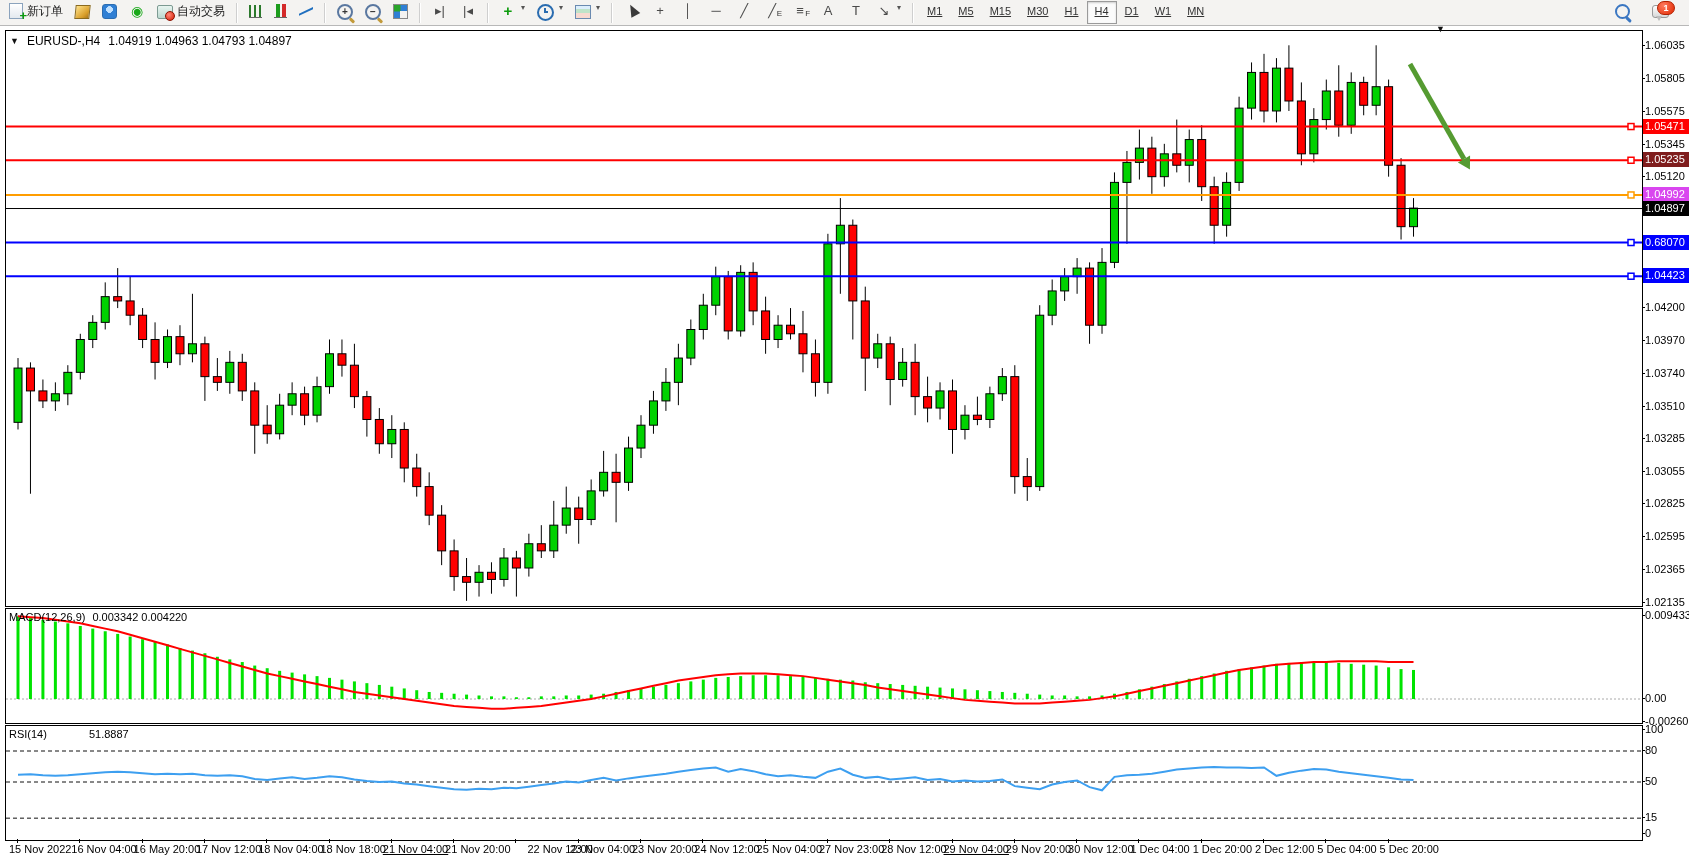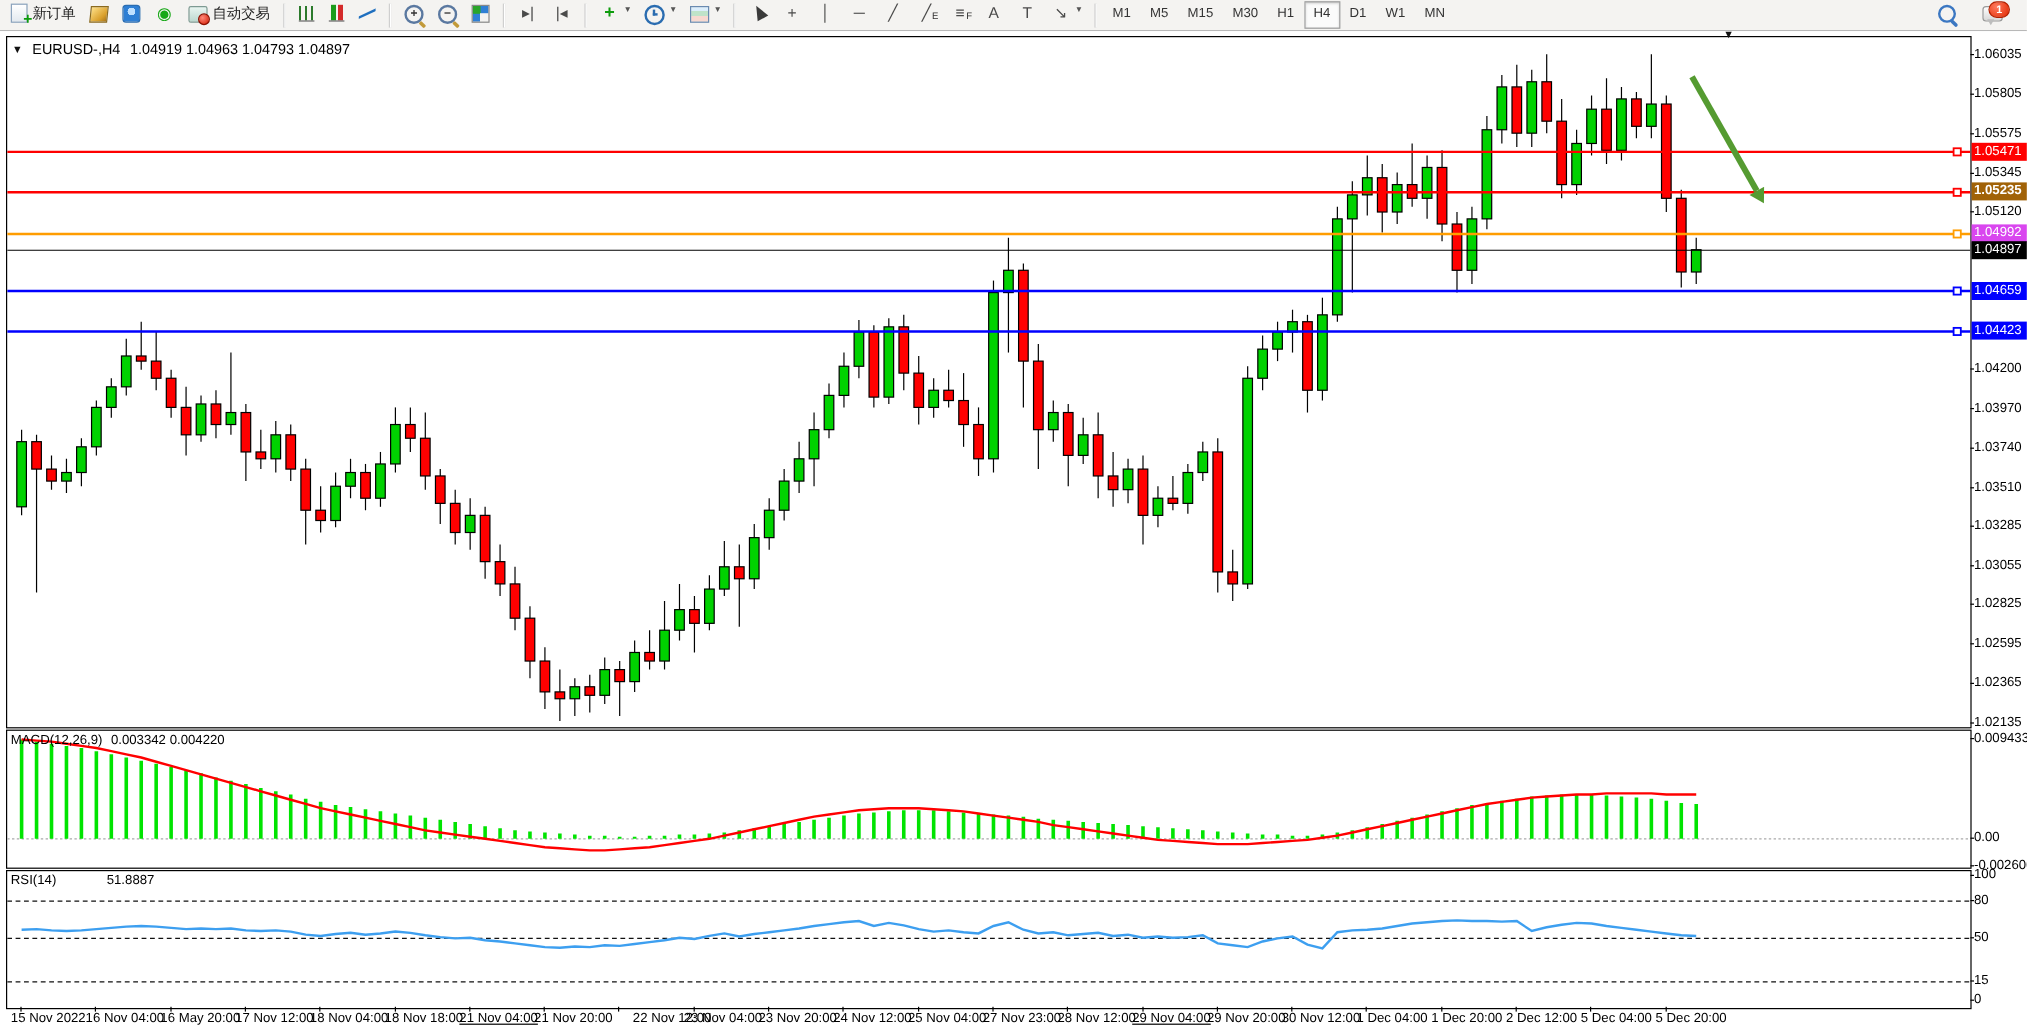--- a/index.html
+++ b/index.html
@@ -5,21 +5,21 @@
   html,body{margin:0;padding:0;width:1689px;height:859px;overflow:hidden;background:#fff;
     font-family:"Liberation Sans","DejaVu Sans",sans-serif;}
   
   #toolbar{position:absolute;left:0;top:0;width:1689px;height:25px;background:#f4f3f1;
     border-bottom:1px solid #b8b8b8;display:flex;align-items:center;font-size:12px;color:#222;}
   .tb-group{display:flex;align-items:center;height:25px;padding:0 3px;}
   .tb-sep{width:1px;height:20px;background:#cfcfcf;border-right:1px solid #fff;margin:0 2px;}
   .tb-btn{display:flex;gap:4px;padding:16px 5px;border:1px solid transparent;
     border-radius:2px;cursor:pointer;height:19px;white-space:nowrap;}
   .tb-btn .caret{font-size:8px;color:#555;margin-left:1px;}
-  .tf-btn{padding:2px 7px;border:1px solid transparent;color:#333;font-size:11px;cursor:pointer;height:17px;line-height:15px;}
+  .tf-btn{padding:2px 7px;border:1px solid transparent;color:#333;font-size:11px;cursor:pointer;height:17px;line-height:15px;text-decoration:underline;}
   .tf-btn.active{border:1px solid #9a9a9a;background:#fbfbfb;box-shadow:inset 0 1px 2px rgba(0,0,0,.18);}
   #tb-right{margin-left:auto;display:flex;align-items:center;gap:10px;padding-right:14px;}
   
   .ic{display:inline-block;width:16px;height:16px;position:relative;line-height:16px;text-align:center;}
   .ic-new-order{background:linear-gradient(#ffffff,#e3e9ef);border:1px solid #8ba3bd;width:12px;height:14px;}
   .ic-new-order::after{content:"+";position:absolute;right:-5px;bottom:-6px;color:#0d9c0d;font-weight:bold;font-size:13px;}
   .ic-gold-box{background:linear-gradient(135deg,#ffe28a,#d99f2b 70%,#a8751b);border:1px solid #8a6a1f;width:13px;height:12px;margin-top:2px;transform:skewX(-6deg);}
   .ic-profile{background:radial-gradient(circle at 50% 35%,#bfe0ff 0 30%,#2f7fd4 31% 100%);border:1px solid #2a6cb0;border-radius:3px;width:13px;height:13px;margin-top:1px;}
   .ic-signal{color:#18a818;font-size:14px;}
   .ic-autotrade{background:linear-gradient(#e8f5f0,#bcd8cf);border:1px solid #7d9a92;border-radius:2px;width:14px;height:12px;margin-top:2px;}
@@ -605,24 +605,24 @@
       <div class="axis-lbl" style="top: 303.923px;">1.03970</div>
       <div class="axis-lbl" style="top: 336.772px;">1.03740</div>
       <div class="axis-lbl" style="top: 369.62px;">1.03510</div>
       <div class="axis-lbl" style="top: 401.755px;">1.03285</div>
       <div class="axis-lbl" style="top: 434.604px;">1.03055</div>
       <div class="axis-lbl" style="top: 467.452px;">1.02825</div>
       <div class="axis-lbl" style="top: 500.301px;">1.02595</div>
       <div class="axis-lbl" style="top: 533.149px;">1.02365</div>
       <div class="axis-lbl" style="top: 565.998px;">1.02135</div>
       <div class="price-tag" style="background: rgb(255, 0, 0); top: 88.5505px;">1.05471</div>
-      <div class="price-tag" style="background: #a16207; top: 122.256px; font-weight: bold;">1.05235</div>
+      <div class="price-tag" style="background: #7f1d1d; top: 122.256px;">1.05235</div>
       <div class="price-tag" style="background: #d946ef; top: 156.961px;">1.04992</div>
       <div class="price-tag" style="background: rgb(0, 0, 0); top: 170.529px;">1.04897</div>
-      <div class="price-tag" style="background: rgb(0, 0, 255); top: 204.52px;">1.04659</div>
+      <div class="price-tag" style="background: rgb(0, 0, 255); top: 204.52px;">0.68070</div>
       <div class="price-tag" style="background: rgb(0, 0, 255); top: 238.226px;">1.04423</div>
       <div class="axis-lbl" style="top: 578.999px;">0.009433</div>
       <div class="axis-lbl" style="top: 662px;">0.00</div>
       <div class="axis-lbl" style="top: 684.93px;">-0.002606</div>
       <div class="axis-lbl" style="top: 693.335px;">100</div>
       <div class="axis-lbl" style="top: 714.001px;">80</div>
       <div class="axis-lbl" style="top: 745px;">50</div>
       <div class="axis-lbl" style="top: 781.165px;">15</div>
       <div class="axis-lbl" style="top: 796.665px;">0</div>
     </div>

